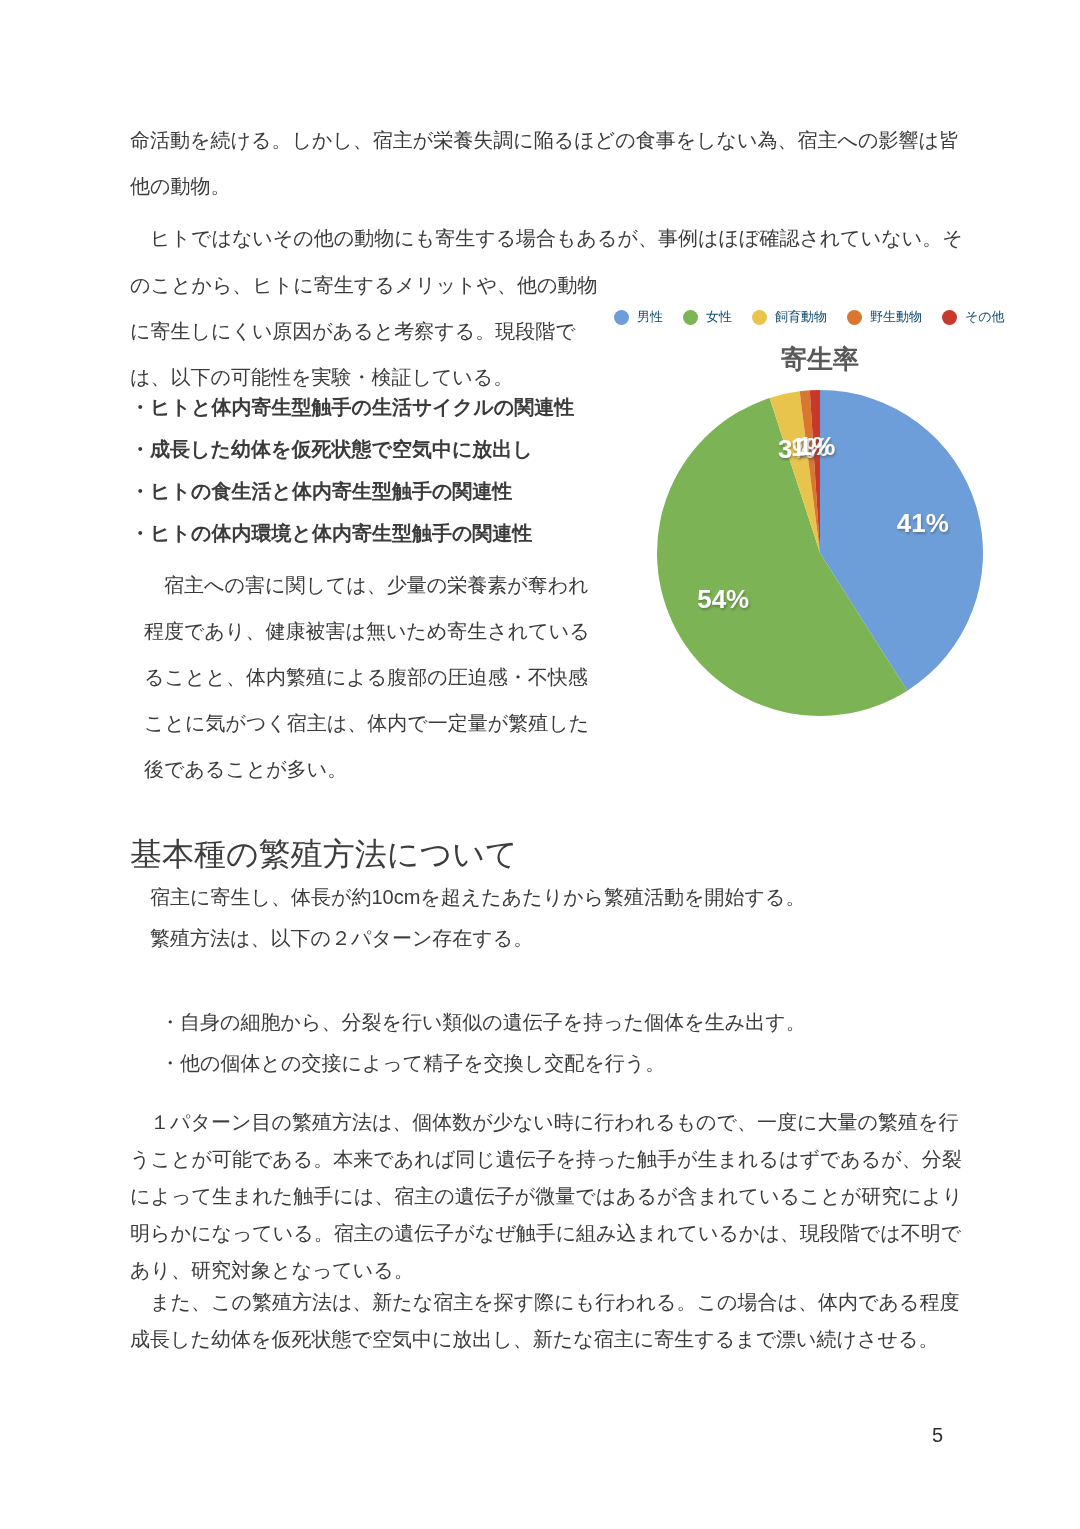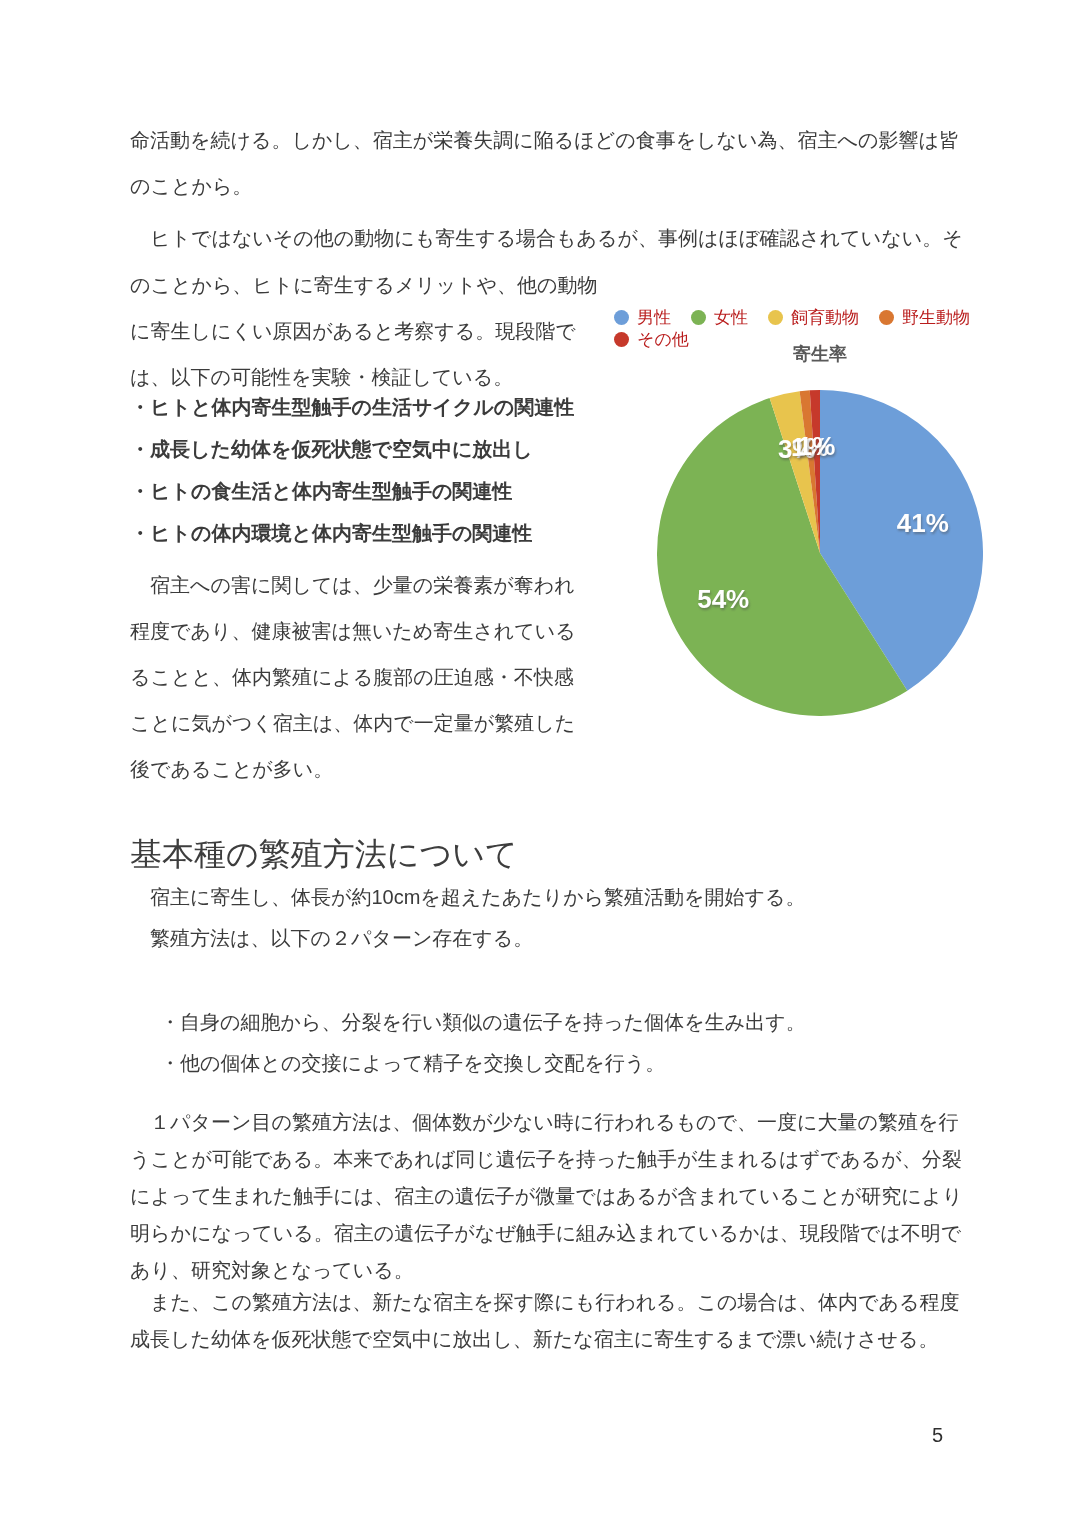--- a/index.html
+++ b/index.html
@@ -34,62 +34,62 @@
   .chart { position: absolute; left: 600px; top: 300px; width: 440px; height: 440px; }
   .legend {
     position: absolute; left: 14px; top: 6px; width: 424px;
     display: flex; flex-wrap: wrap; align-items: center;
   }
   .legend-item { display: flex; align-items: center; margin-right: 20px; height: 22px; }
   .legend-swatch {
     width: 15px; height: 15px; border-radius: 50%;
     margin-right: 8px; flex: 0 0 15px;
   }
-  .legend-label { font-size: 17px; color: #b91c1c; white-space: nowrap; text-align: right; }
+  .legend-label { font-size: 13px; color: #0c4a6e; white-space: nowrap; text-align: right; }
   .chart-title {
     position: absolute; left: 0; top: 42px; width: 440px;
-    text-align: center; font-size: 18px; font-weight: bold; color: #595959;
+    text-align: center; font-size: 26px; font-weight: bold; color: #595959;
   }
   .pie-svg { position: absolute; left: 57px; top: 90px; }
   .pie-label {
     font-size: 26px;
     font-weight: bold;
     fill: #ffffff;
     filter: drop-shadow(1px 2px 1px rgba(70,70,70,0.45));
     font-family: "Liberation Sans", "DejaVu Sans", sans-serif;
   }
 </style>
 </head>
 <body>
 
 <div class="page">
 
   <div class="block body-text lh46" style="left:130px; top:117px; width:852px;">
       <div class="line">命活動を続ける。しかし、宿主が栄養失調に陥るほどの食事をしない為、宿主への影響は皆</div>
-      <div class="line">のことから。</div>
+      <div class="line">他の動物。</div>
     </div>
 
   <div class="block body-text lh46" style="left:130px; top:262px; width:478px;">
       <div class="line">のことから、ヒトに寄生するメリットや、他の動物</div>
       <div class="line">に寄生しにくい原因があると考察する。現段階で</div>
       <div class="line">は、以下の可能性を実験・検証している。</div>
     </div>
 
   <div class="block body-text lh46" style="left:130px; top:215px; width:852px;">
       <div class="line">　ヒトではないその他の動物にも寄生する場合もあるが、事例はほぼ確認されていない。そ</div>
     </div>
 
   <div class="block body-text lh42 bold" style="left:130px; top:386px; width:478px;">
       <div class="line">・ヒトと体内寄生型触手の生活サイクルの関連性</div>
       <div class="line">・成長した幼体を仮死状態で空気中に放出し</div>
       <div class="line">・ヒトの食生活と体内寄生型触手の関連性</div>
       <div class="line">・ヒトの体内環境と体内寄生型触手の関連性</div>
     </div>
 
-  <div class="block body-text lh46" style="left:130px; top:562px; width:478px;">
+  <div class="block body-text lh46" style="left:144px; top:562px; width:478px;">
       <div class="line">　宿主への害に関しては、少量の栄養素が奪われ</div>
       <div class="line">程度であり、健康被害は無いため寄生されている</div>
       <div class="line">ることと、体内繁殖による腹部の圧迫感・不快感</div>
       <div class="line">ことに気がつく宿主は、体内で一定量が繁殖した</div>
       <div class="line">後であることが多い。</div>
     </div>
 
   <div class="block heading" style="left:130px; top:832px;">基本種の繁殖方法について</div>
 
   <div class="block body-text lh41" style="left:130px; top:877px; width:852px;">

